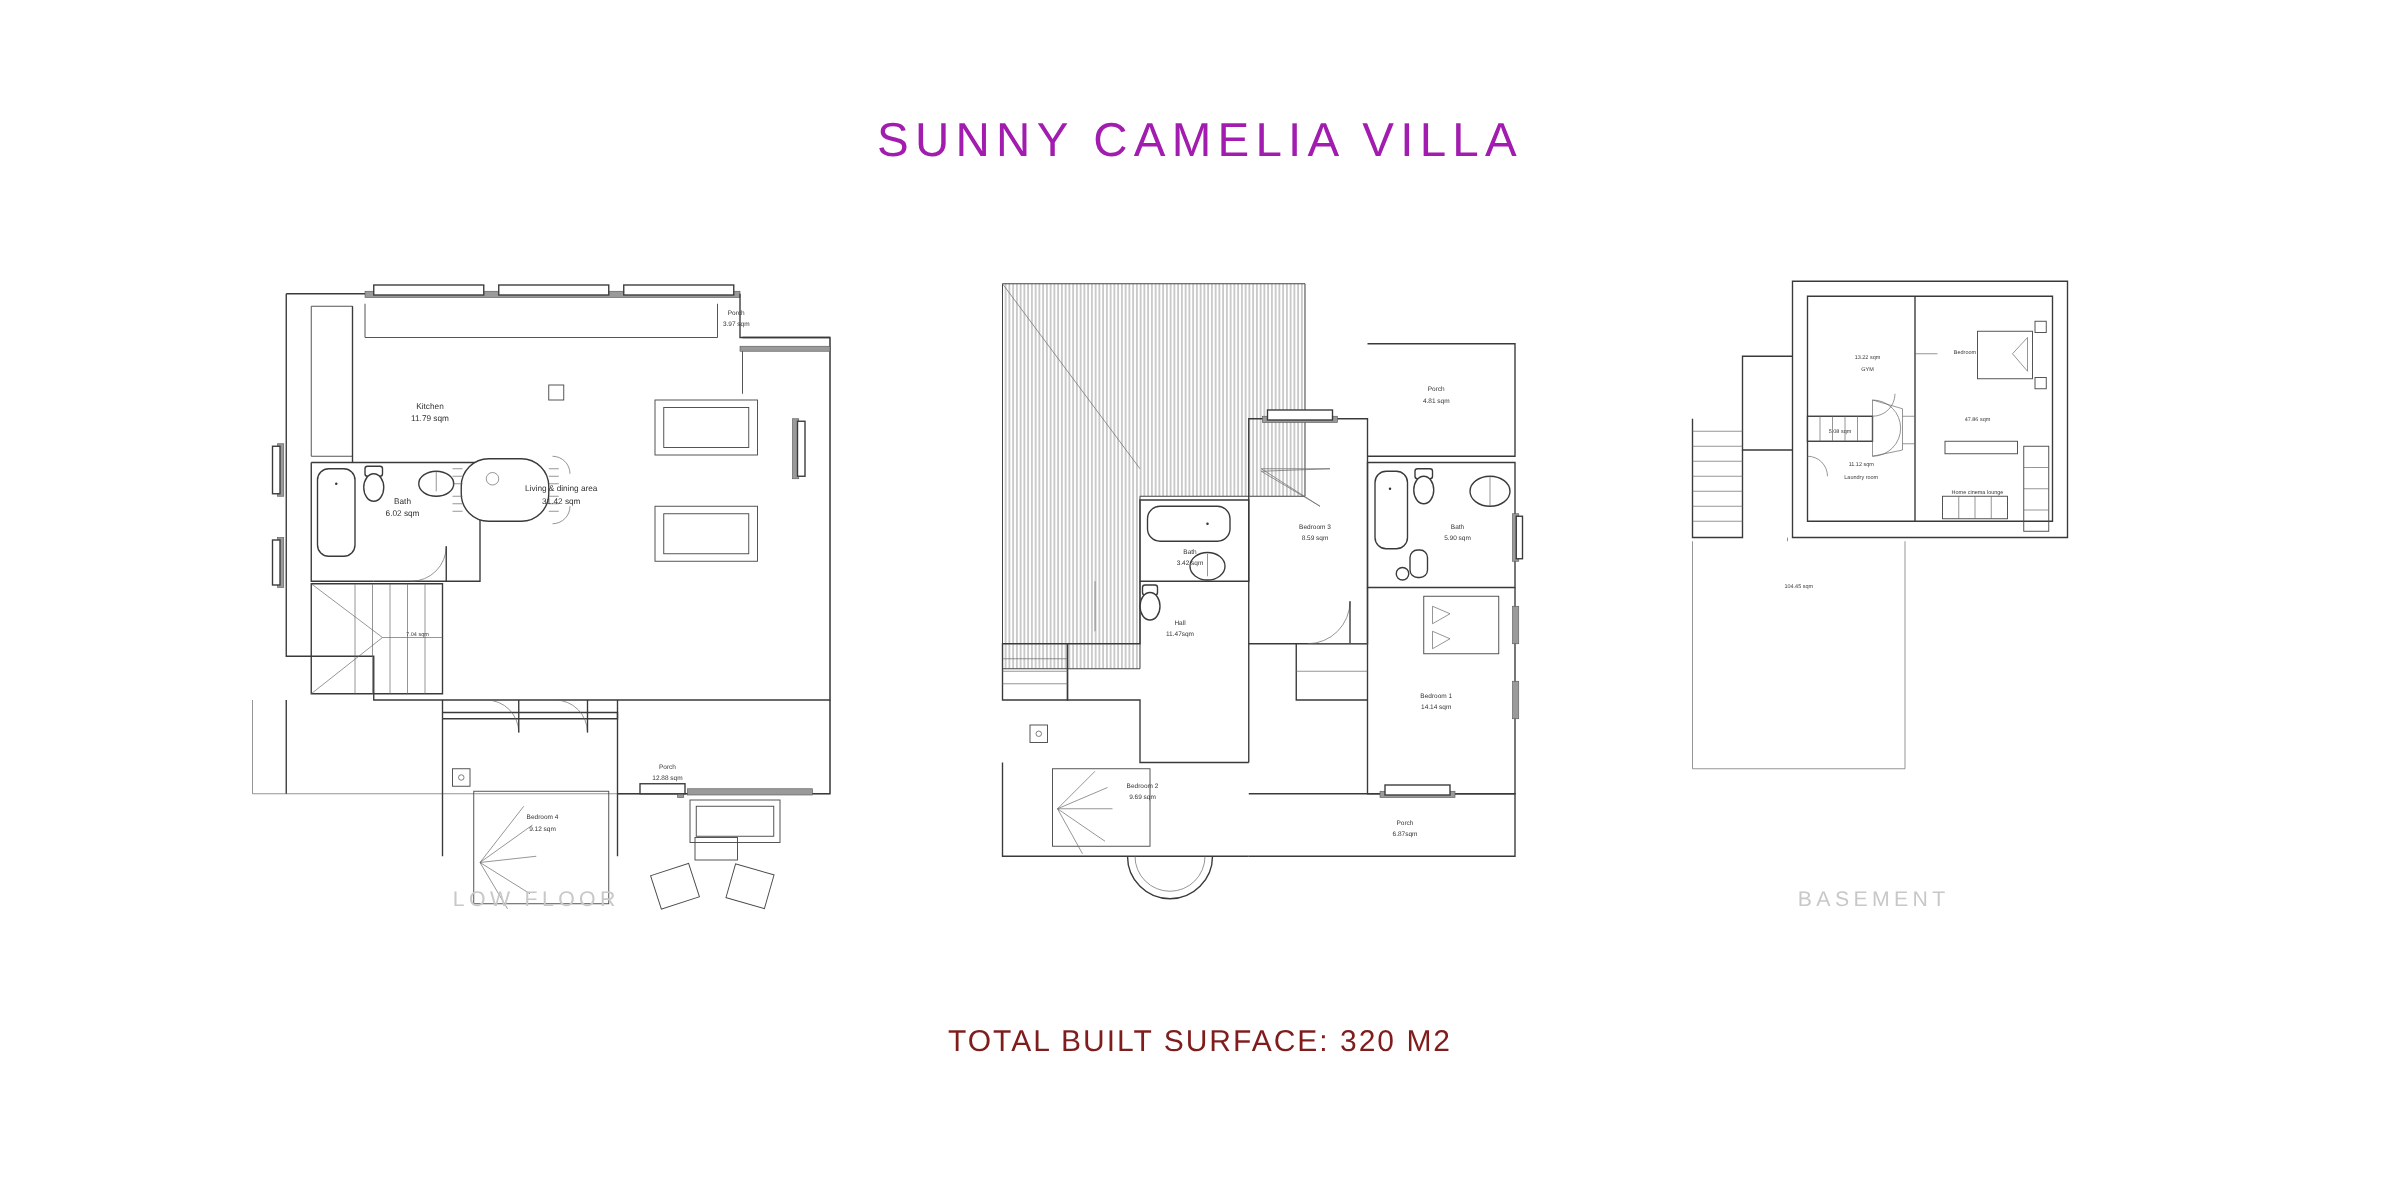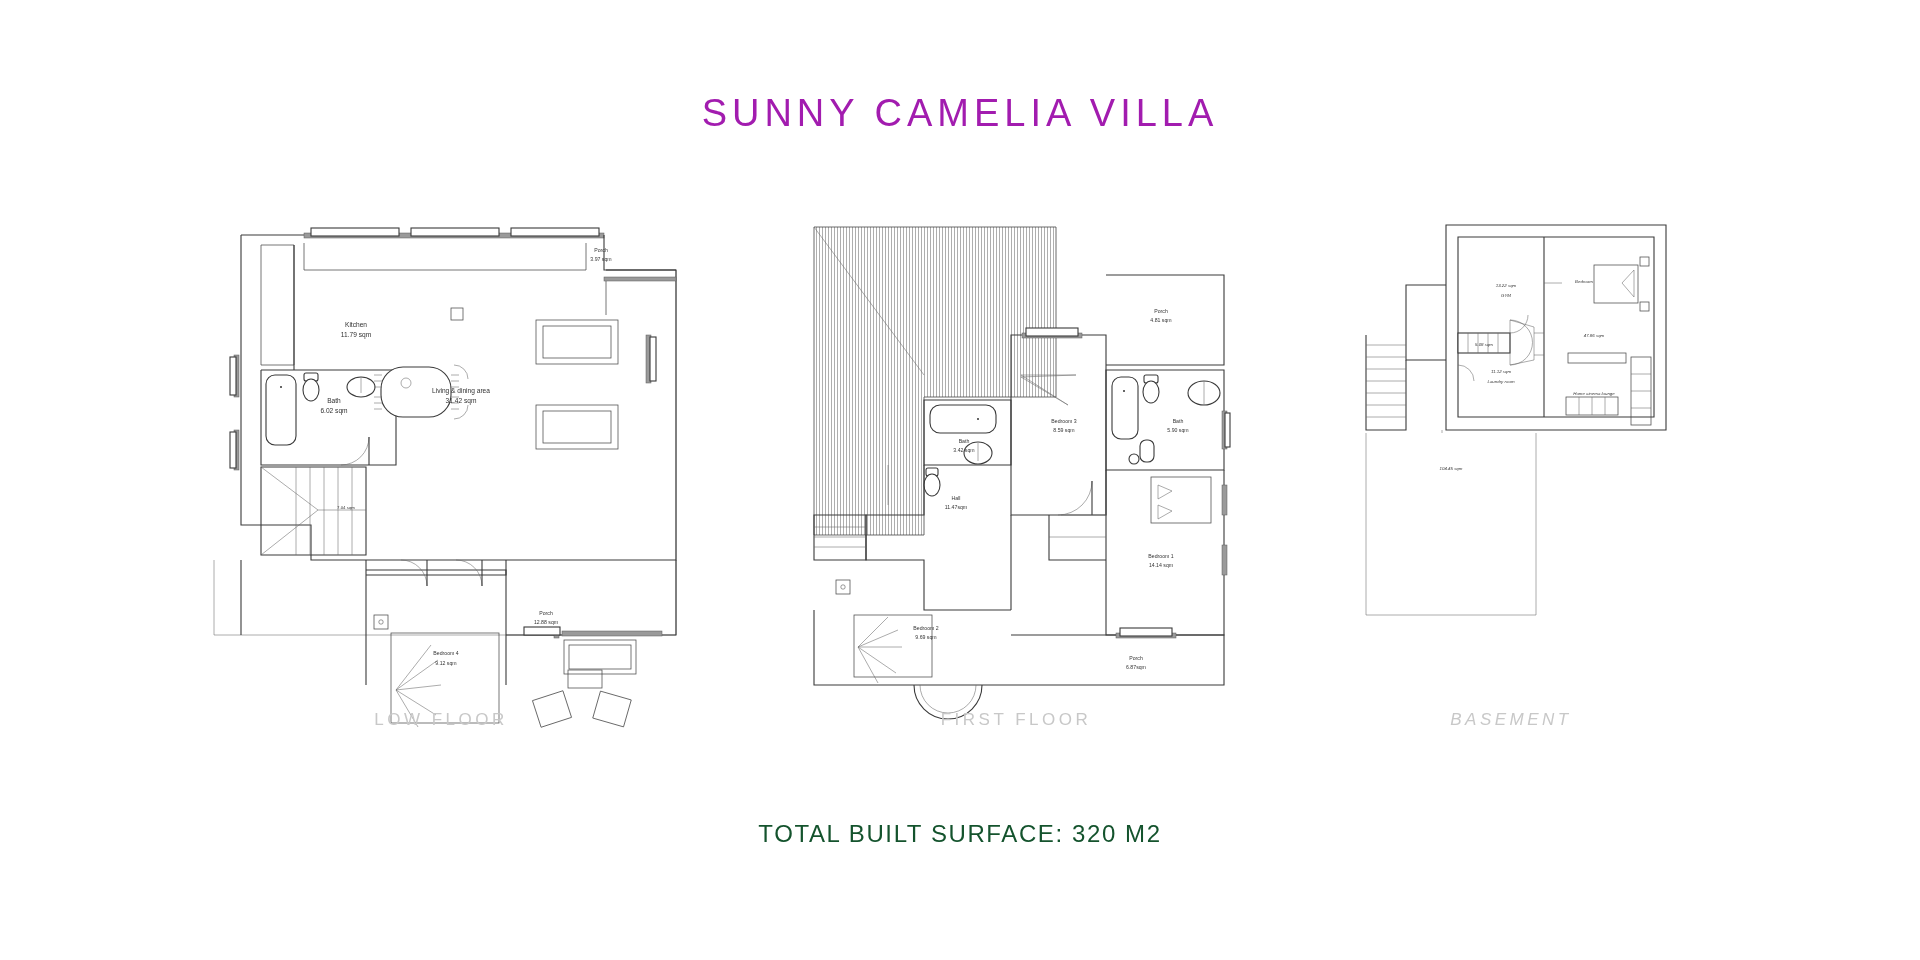--- a/index.html
+++ b/index.html
@@ -13,38 +13,38 @@
   .page-title{
     position:absolute;top:92px;left:0;width:1920px;
     text-align:center;
     font-size:38px;
     letter-spacing:5px;
     color:#a21caf;
     font-weight:400;
     white-space:nowrap;
   }
   .plans{
-    position:absolute;top:215px;left:16px;width:1572px;height:450px;padding-left:20px;
+    position:absolute;top:215px;left:4px;width:1572px;height:450px;padding-left:20px;
   }
   .plan-block{position:absolute;top:0;}
   .plan-caption{
     position:absolute;
     text-align:center;
     font-size:17px;
     letter-spacing:3.5px;
     color:#c8c8c8;
     top:495px;
     width:100%;
   }
   .total-surface{
     position:absolute;top:820px;left:0;width:1920px;
     text-align:center;
     font-size:24px;
     letter-spacing:1.6px;
-    color:#14532d;
+    color:#7f1d1d;
   }
   svg{display:block;overflow:visible;}
   .w  {fill:none;stroke:#3a3a3a;stroke-width:1.1;}
   .wt {fill:none;stroke:#4a4a4a;stroke-width:0.75;}
   .wf {fill:none;stroke:#666;stroke-width:0.55;}
   .fill-w{fill:#ffffff;stroke:#3a3a3a;stroke-width:1.1;}
   .fill-g{fill:#9a9a9a;stroke:#5a5a5a;stroke-width:0.5;}
   .hatch-area{fill:url(#vhatch);stroke:#444;stroke-width:0.8;}
   .rlab{
     font-family:"Liberation Sans",sans-serif;
@@ -266,24 +266,23 @@
 
         <path class="w" d="M205,420 L418,420 L418,470 L205,470"></path>
         <rect class="fill-g" x="310" y="418" width="60" height="5"></rect>
         <rect class="fill-w" x="314" y="413" width="52" height="8"></rect>
         <text class="rlab-sm" x="330" y="445">Porch</text>
         <text class="rlab-sm" x="330" y="454">6.87sqm</text>
 
         <path class="w" d="M108,470 A34,34 0 0 0 176,470"></path>
         <path class="wf" d="M114,470 A28,28 0 0 0 170,470"></path>
       </svg>
-      <div class="plan-caption">FIRST FLOOR</div>
     </div>
 
-    <div class="plan-block" style="left:1330px;width:330px;font-style:italic;">
+    <div class="plan-block" style="left:1330px;width:330px;">
       <svg width="330" height="470" viewBox="0 0 330 470">
 
         <path class="w" d="M100,10 L320,10 L320,215 L100,215 Z"></path>
         <path class="w" d="M100,70 L60,70 L60,145 L100,145"></path>
         <path class="w" d="M112,22 L112,202 L308,202 L308,22 Z"></path>
         <path class="w" d="M198,22 L198,202"></path>
 
         <text class="rlab-xs" x="160" y="72">13.22 sqm</text>
         <text class="rlab-xs" x="160" y="82">GYM</text>
 

